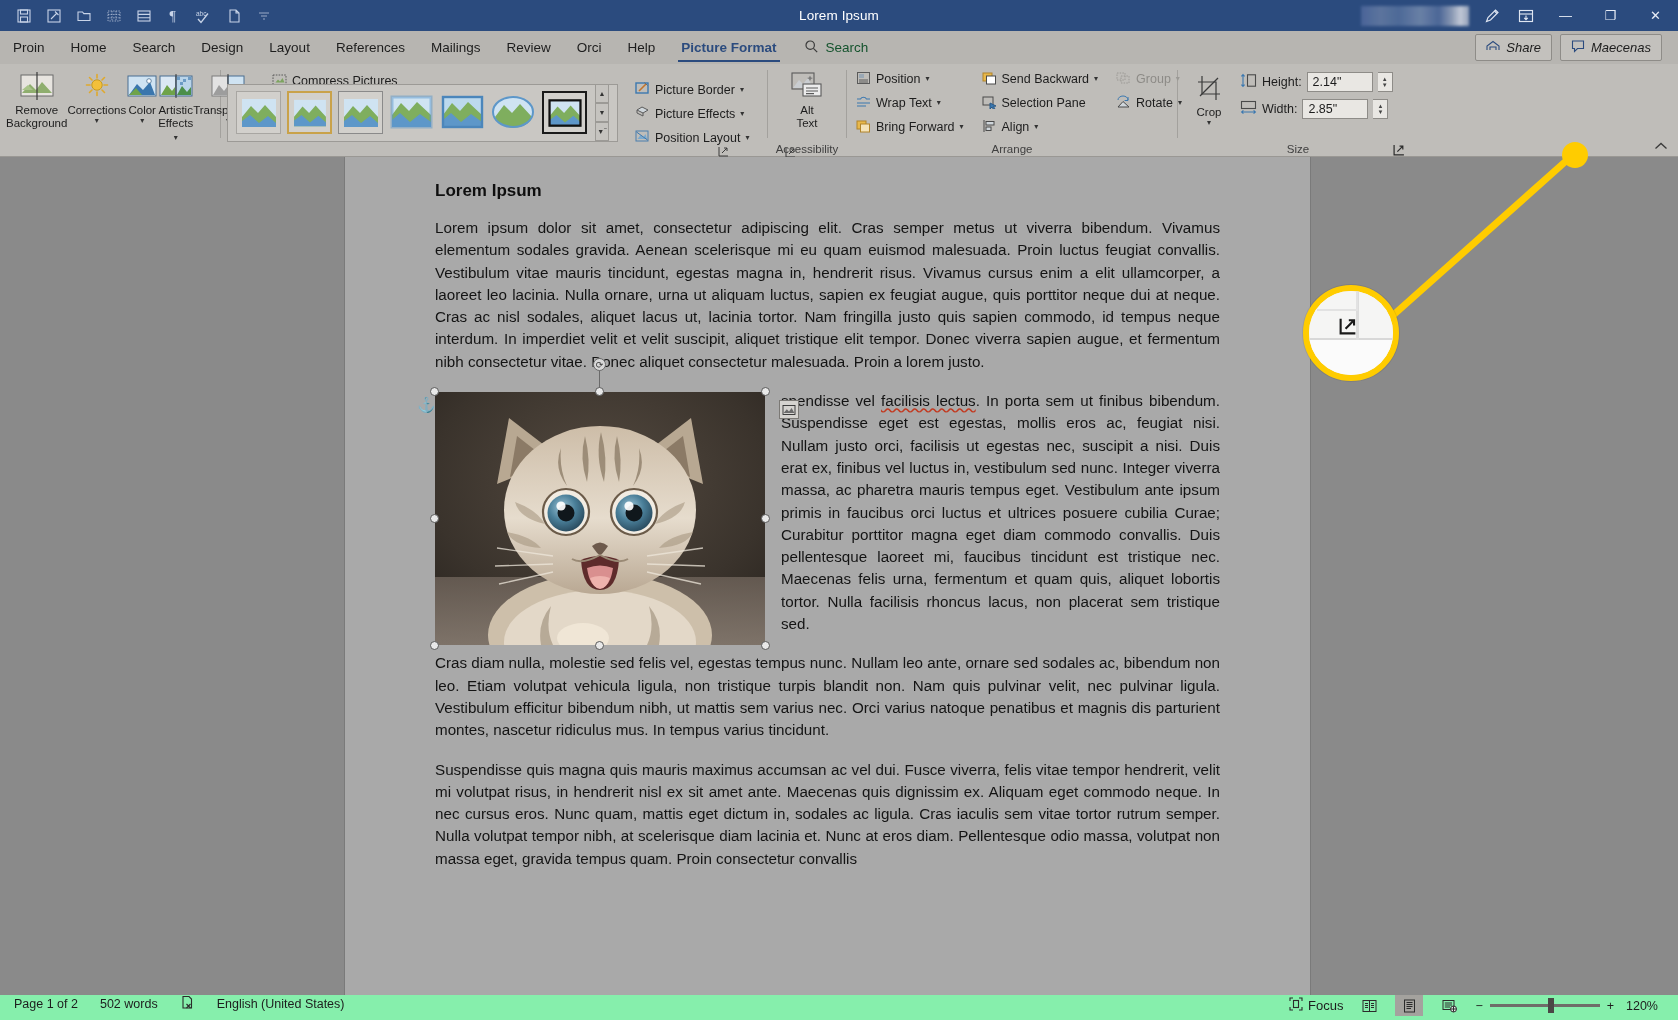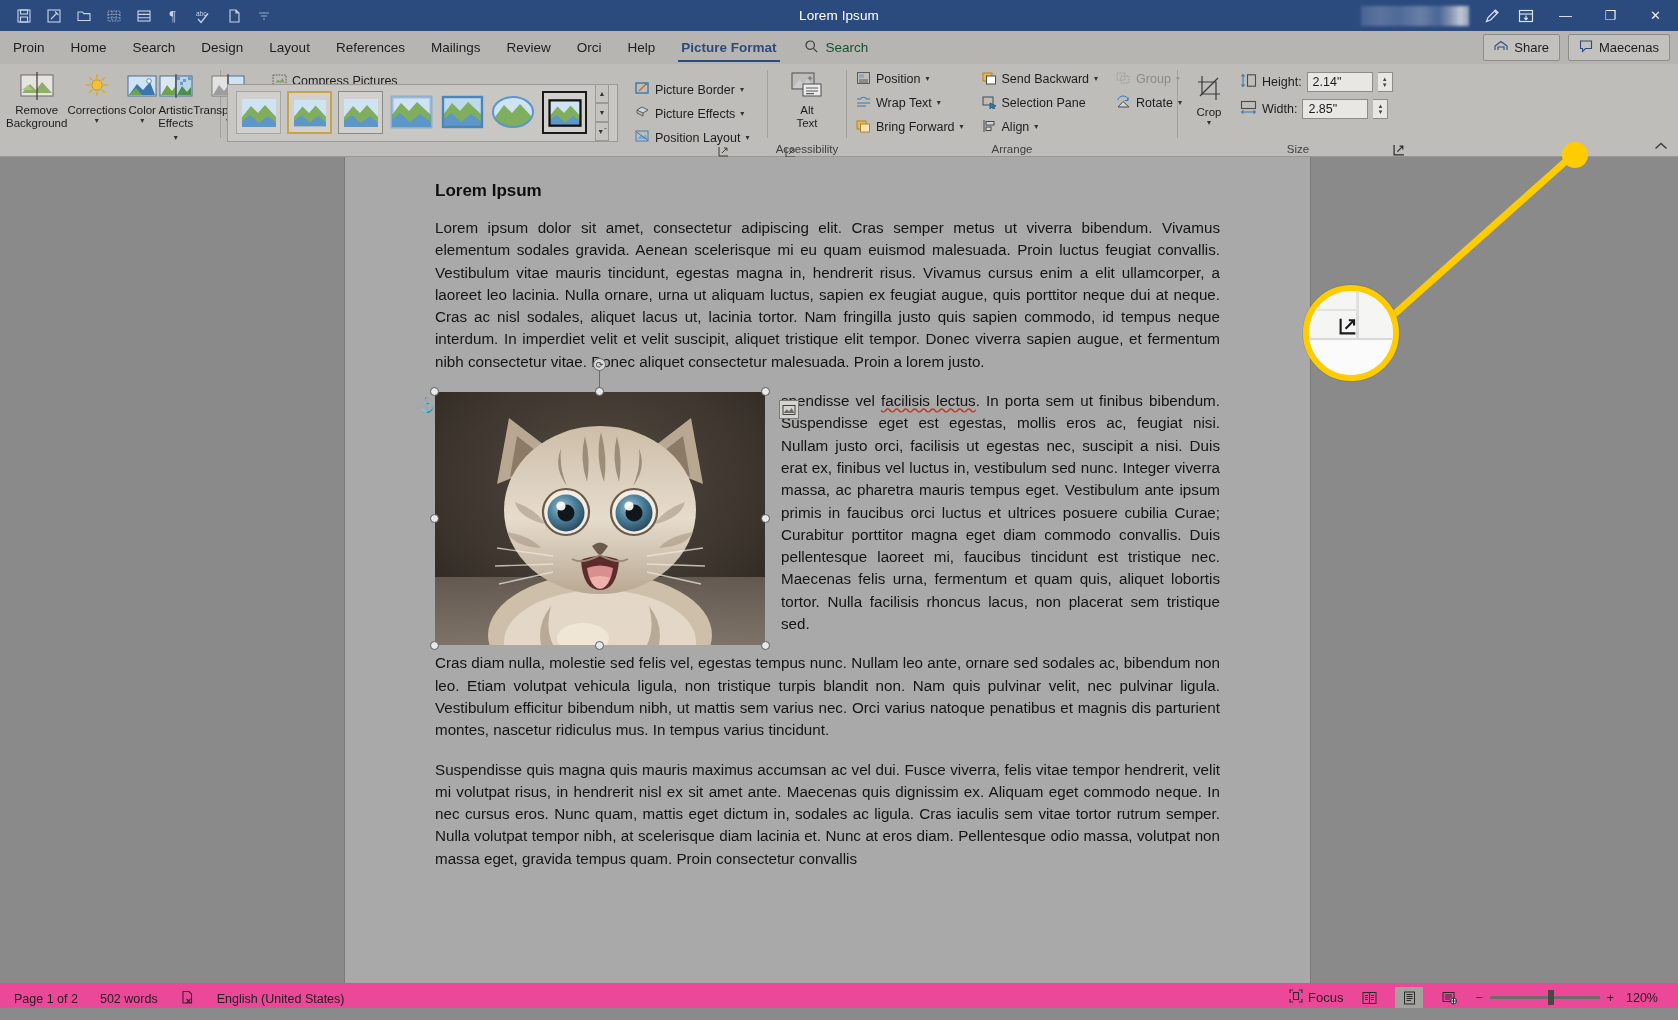--- a/index.html
+++ b/index.html
@@ -59,21 +59,21 @@
   .tab.contextual { color: #2b4b7e; font-weight: 700; }
   .tab.active::after {
     content: ""; position: absolute; left: 10px; right: 10px; bottom: 2px;
     height: 2.5px; background: #2b4b7e;
   }
   .searchbox {
     display: flex; align-items: center; gap: 7px; margin-left: 14px;
     font-size: 13.5px; color: #14532d;
   }
   .tabbar-right {
-    margin-left: auto; display: flex; align-items: center; gap: 8px; padding-right: 8px;
+    margin-left: auto; display: flex; align-items: center; gap: 8px; padding-right: 16px; font-style: italic;
   }
   .pill {
     display: flex; align-items: center; gap: 6px;
     font-size: 13px; color: #1d1d1d;
     padding: 4px 10px; border: 1px solid #8e8c88; background: #c3c1bd; border-radius: 2px;
   }
 
   
   .ribbon {
     position: absolute; top: 64px; left: 0; width: 1678px; height: 93px;
@@ -188,22 +188,22 @@
   .rot-stem { position: absolute; width: 1px; background: #6a6a6a; }
   .anchor { position: absolute; color: #4a7ba8; font-size: 15px; }
   .layout-opt {
     position: absolute; width: 20px; height: 19px;
     border: 1px solid #7b7975; background: #d5d3cf;
     display: flex; align-items: center; justify-content: center;
   }
 
   
   .statusbar {
-    position: absolute; bottom: 12px; left: 0; width: 1678px; height: 25px;
-    background: #ec4899; display: flex; align-items: flex-end;
+    position: absolute; bottom: 0; left: 0; width: 1678px; height: 25px;
+    background: #86efac; display: flex; align-items: flex-start;
     font-size: 12.5px; color: #1d1d1d;
   }
   .sb-left { display: flex; align-items: center; gap: 22px; padding-left: 14px; }
   .sb-right { margin-left: auto; display: flex; align-items: center; gap: 12px; padding-right: 20px; }
   .viewbtn {
     width: 28px; height: 21px; display: flex; align-items: center; justify-content: center;
   }
   .viewbtn.active { background: #a4a29e; }
   .zoomslider { display: flex; align-items: center; gap: 7px; }
   .track { width: 110px; height: 3px; background: #6f6d69; position: relative; }

